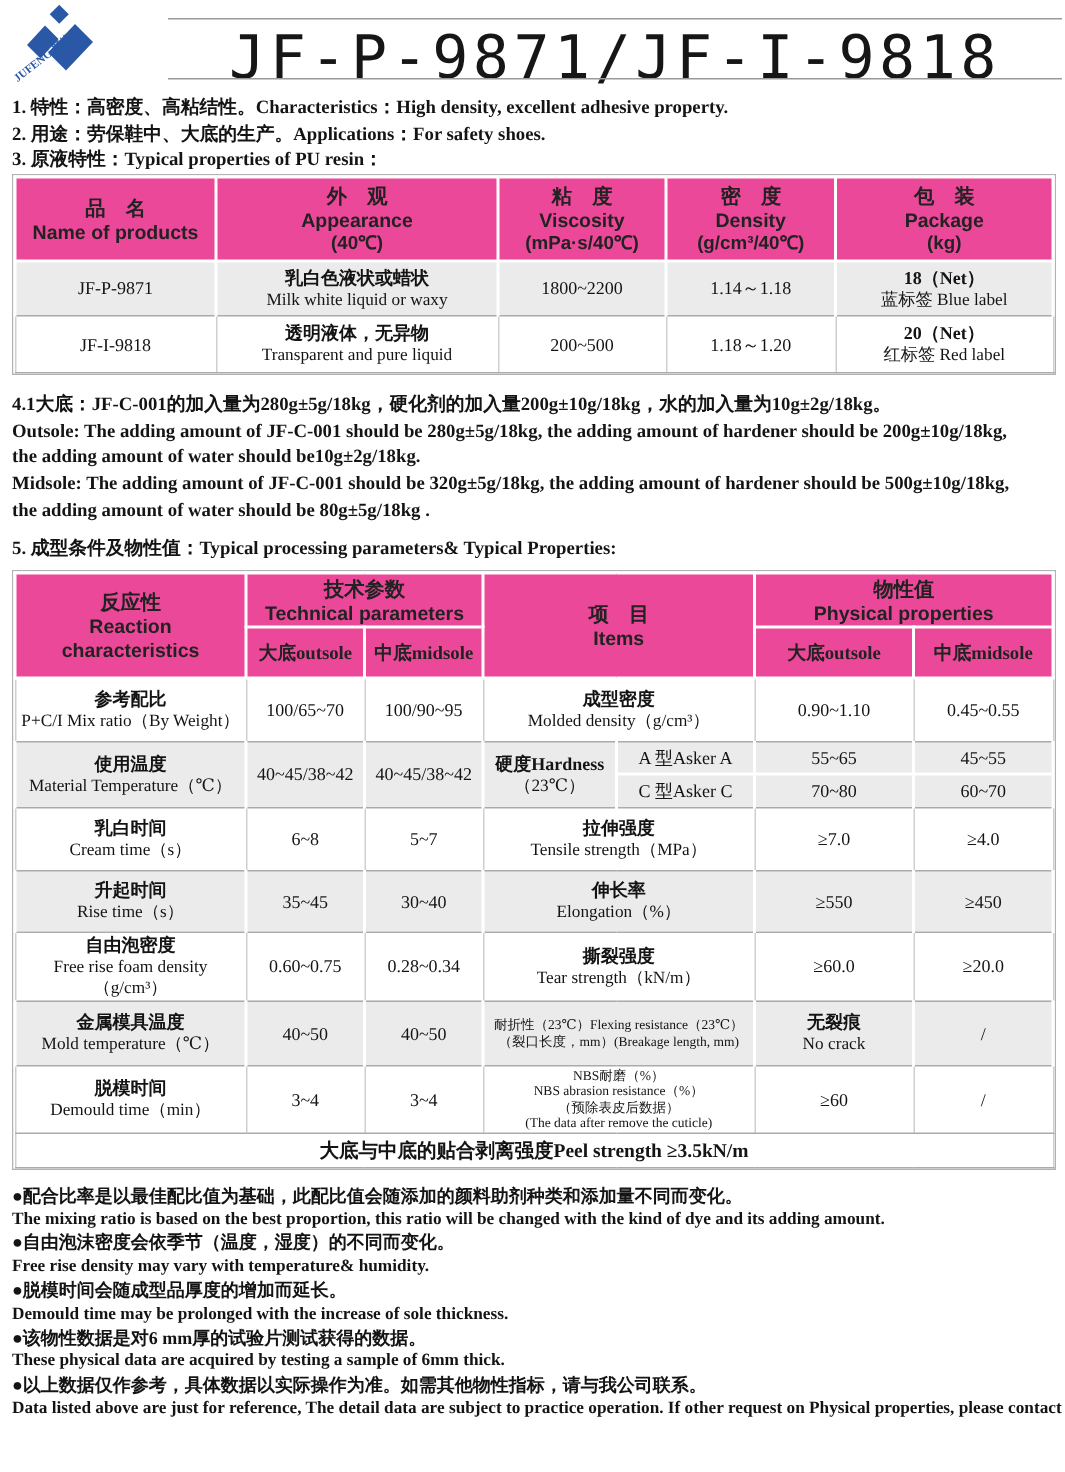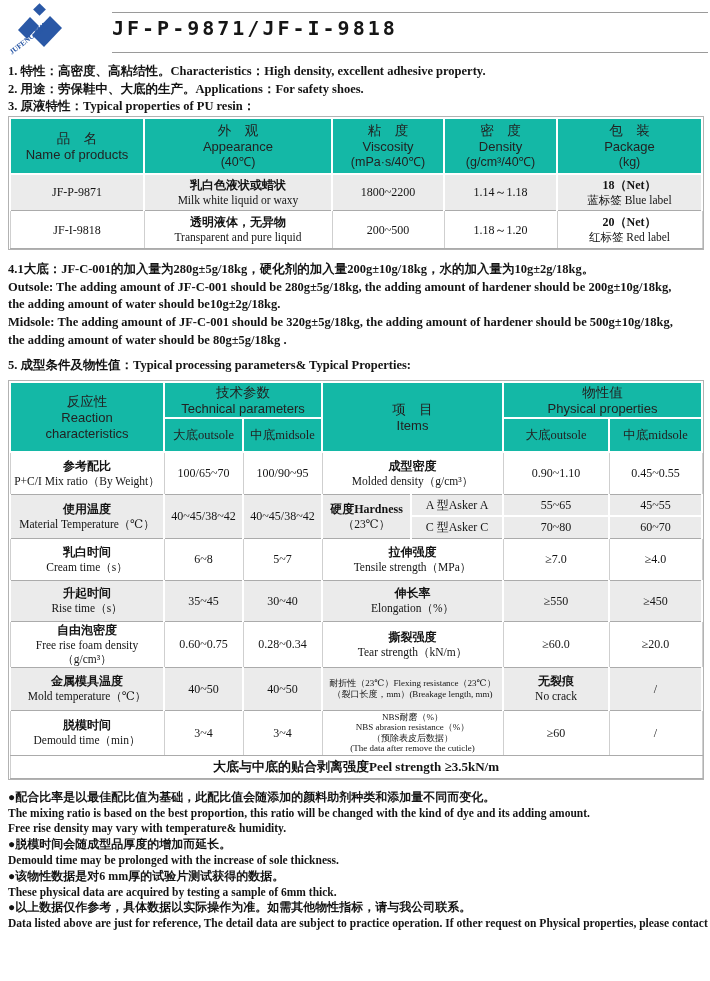--- a/index.html
+++ b/index.html
@@ -6,34 +6,34 @@
   .page{width:710px;height:981px;background:#ffffff;position:relative;overflow:hidden;
         font-family:"Liberation Serif","DejaVu Serif",serif;color:#141414;}
   .content{padding:0 8px;}
 
   
   .hdr{position:relative;height:60px;}
   .logo{position:absolute;left:6px;top:2px;width:64px;height:58px;}
   .rule{position:absolute;left:112px;right:2px;height:1px;background:#9a9a9a;}
   .rule.top{top:12px;}
   .rule.bot{top:52px;}
-  .title{position:absolute;left:112px;right:2px;top:16px;
-         font-family:"DejaVu Sans Mono",monospace;font-weight:700;
-         font-size:20px;letter-spacing:3px;color:#161616;white-space:nowrap;}
+  .title{position:absolute;left:112px;right:2px;top:16px;text-align:center;
+         font-family:"DejaVu Sans Mono",monospace;font-weight:400;
+         font-size:40px;letter-spacing:3px;color:#161616;white-space:nowrap;}
 
   
   .bodyline{margin:0;font-size:12.5px;font-weight:bold;line-height:17.6px;white-space:nowrap;}
   .intro{margin-top:3px;}
   .sec4{margin-top:11px;}
   .sec5head{margin-top:8px;margin-bottom:5px;}
 
   
   table{border-collapse:collapse;table-layout:fixed;width:694px;background:#fff;}
-  th{background:#14b8a6;border:2px solid #ffffff;
-     font-family:"Liberation Sans",sans-serif;font-weight:400;color:#222;
+  th{background:#ec4899;border:2px solid #ffffff;
+     font-family:"Liberation Sans",sans-serif;font-weight:700;color:#222;
      text-align:center;vertical-align:middle;padding:1px 0;}
   td{text-align:center;vertical-align:middle;font-size:12px;line-height:14.5px;padding:1px 2px;
      border-top:1px solid #ababab;border-bottom:1px solid #ababab;}
   tr.shade td{background:#ebebeb;border-left:2px solid #ffffff;border-right:2px solid #ffffff;}
   tr.plain td{background:#ffffff;border-left:1px solid #cfcfcf;border-right:1px solid #cfcfcf;}
   tr.subC td{border-top:2px solid #ffffff;}
   .t1wrap,.t2wrap{border:1px solid #b2b2b2;width:694px;}
   .hcn{font-size:13.5px;line-height:17px;}
   .hen{font-size:13px;line-height:15.5px;}
   .hunit{font-size:12.5px;line-height:15px;}
@@ -310,20 +310,21 @@
       <tr class="plain">
         <td colspan="7" class="peelcell">大底与中底的贴合剥离强度Peel strength ≥3.5kN/m</td>
       </tr>
     </tbody>
         </table>
     </div>
 
     <div class="notes">
       <p class="noteline zh">●配合比率是以最佳配比值为基础，此配比值会随添加的颜料助剂种类和添加量不同而变化。</p>
       <p class="noteline en">The mixing ratio is based on the best proportion, this ratio will be changed with the kind of dye and its adding amount.</p>
+      <p class="noteline zh">●自由泡沫密度会依季节（温度，湿度）的不同而变化。</p>
       <p class="noteline en">Free rise density may vary with temperature&amp; humidity.</p>
       <p class="noteline zh">●脱模时间会随成型品厚度的增加而延长。</p>
       <p class="noteline en">Demould time may be prolonged with the increase of sole thickness.</p>
       <p class="noteline zh">●该物性数据是对6 mm厚的试验片测试获得的数据。</p>
       <p class="noteline en">These physical data are acquired by testing a sample of 6mm thick.</p>
       <p class="noteline zh">●以上数据仅作参考，具体数据以实际操作为准。如需其他物性指标，请与我公司联系。</p>
       <p class="noteline en">Data listed above are just for reference, The detail data are subject to practice operation. If other request on Physical properties, please contact us.</p>
     </div>
   </div>
 </div>

